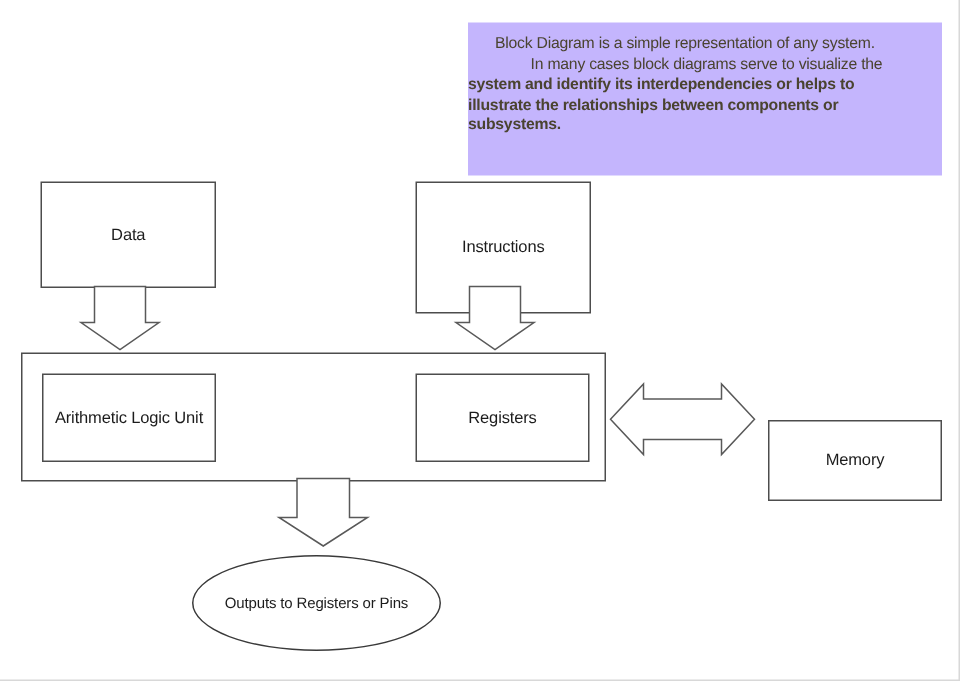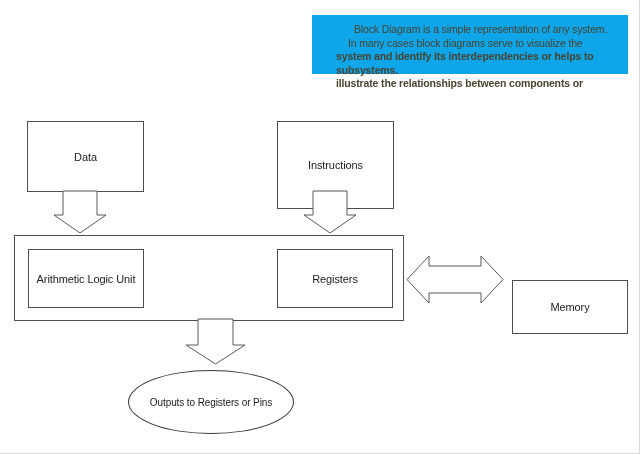--- a/index.html
+++ b/index.html
@@ -20,34 +20,34 @@
     border-bottom: 1px solid #d8d8d8;
     box-sizing: border-box;
   }
 
   
   #note {
     position: absolute;
     left: 312px;
     top: 15px;
     width: 316px;
-    height: 59px;
-    background: #0ea5e9;
+    height: 102px;
+    background: #c4b5fd;
     box-sizing: border-box;
-    padding: 8px 10px 6px 24px;
+    padding: 8px 10px 6px 0;
   }
   #note p {
     margin: 0;
     color: #4a4330;
     font-size: 10.5px;
     line-height: 13.6px;
     letter-spacing: -0.15px;
     text-indent: 18px;
   }
-  #note p.l2 { text-indent: 12px; }
+  #note p.l2 { text-indent: 12px; text-align: center; }
   #note p.l3 { text-indent: 0; font-weight: bold; }
 
   
   .block {
     position: absolute;
     box-sizing: border-box;
     background: #ffffff;
     border: 1px solid #4d4d4d;
     display: flex;
     align-items: center;
@@ -114,22 +114,22 @@
 </style>
 </head>
 <body>
 
 <div id="canvas">
 
   <div id="note">
     <p class="l1">Block Diagram is a simple representation of any system.</p>
     <p class="l2">In many cases block diagrams serve to visualize the</p>
     <p class="l3">system and identify its interdependencies or helps to</p>
+    <p class="l3">illustrate the relationships between components or</p>
     <p class="l3">subsystems.</p>
-    <p class="l3">illustrate the relationships between components or</p>
   </div>
 
   <div class="block" id="box-data">Data</div>
 
   <div class="block" id="box-instructions">Instructions</div>
 
   <svg class="arrow-svg" id="arrow-data" width="52" height="42" viewBox="0 0 52 42">
     <polygon class="arrow-shape" points="9,0 9,24 0,24 26,42 52,24 43,24 43,0"></polygon>
   </svg>
 

